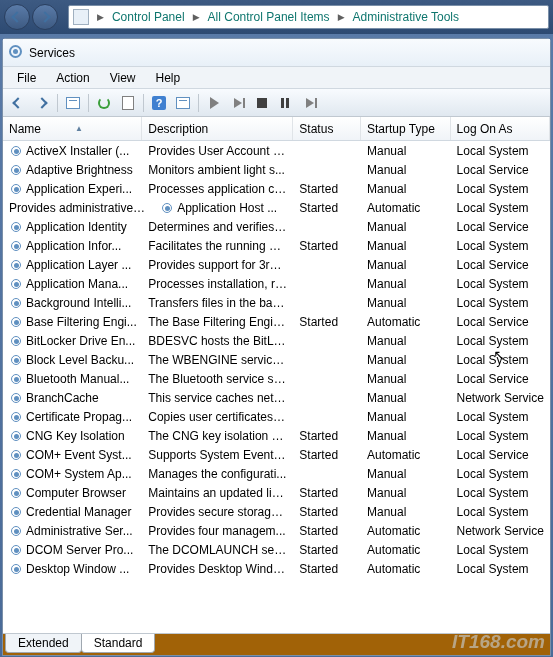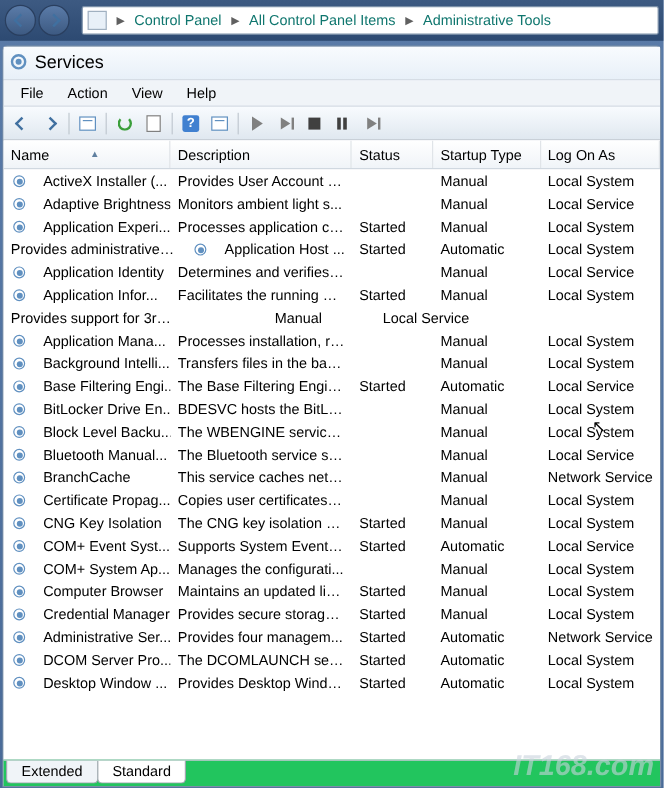--- a/index.html
+++ b/index.html
@@ -10,21 +10,21 @@
 .breadcrumb { flex: 1; height: 24px; background: #fff; border: 1px solid #7a8fa8; margin-left: 8px; display: flex; align-items: center; padding: 0 4px; border-radius: 2px; }
 .bc-icon { width: 16px; height: 16px; background: #e8f0f8; border: 1px solid #a0b0c0; margin-right: 4px; }
 .bc-sep { color: #606060; margin: 0 4px; font-size: 9px; }
 .bc-item { color: #0f766e; padding: 2px 4px; cursor: pointer; }
 
 .window { margin: 4px 2px 0 2px; background: #f0f4f8; border: 1px solid #7a8fa8; border-radius: 4px 4px 0 0; height: 618px; display: flex; flex-direction: column; }
 .title-bar { height: 28px; display: flex; align-items: center; padding: 0 6px; background: linear-gradient(to bottom, #f8fbfe, #e8f0f8); border-bottom: 1px solid #d0d8e0; }
 .title-icon { width: 16px; height: 16px; margin-right: 4px; }
 .gear { display: inline-block; width: 13px; height: 13px; border: 2px solid #6090c0; border-radius: 50%; position: relative; }
 .gear::after { content: ''; position: absolute; width: 5px; height: 5px; background: #6090c0; border-radius: 50%; top: 2px; left: 2px; }
-.title-text { font-size: 15px; }
+.title-text { font-size: 12px; }
 
 .menu-bar { height: 22px; display: flex; align-items: center; padding: 0 4px; background: #f0f4f8; border-bottom: 1px solid #d0d8e0; }
 .menu-item { padding: 2px 10px; cursor: pointer; }
 
 .toolbar { height: 28px; display: flex; align-items: center; padding: 0 4px; background: linear-gradient(to bottom, #f8fbfe, #e0e8f0); border-bottom: 1px solid #c0c8d0; gap: 2px; }
 .tb-btn { width: 22px; height: 22px; display: flex; align-items: center; justify-content: center; cursor: pointer; border: 1px solid transparent; border-radius: 2px; }
 .tb-sep { width: 1px; height: 18px; background: #c0c8d0; margin: 0 2px; }
 .arrow-l { border: solid #4070a0; border-width: 0 2px 2px 0; padding: 3px; transform: rotate(135deg); }
 .arrow-r { border: solid #4070a0; border-width: 0 2px 2px 0; padding: 3px; transform: rotate(-45deg); }
 .icon-box { width: 14px; height: 12px; border: 1px solid #6090c0; background: #fff; position: relative; }
@@ -45,29 +45,29 @@
 .col-name { width: 140px; gap: 28px; }
 .col-desc { width: 152px; }
 .col-status { width: 68px; }
 .col-startup { width: 90px; }
 .col-logon { width: 100px; }
 .sort-arrow { margin-left: 6px; font-size: 8px; color: #6080a0; }
 
 .list-body { flex: 1; overflow-y: auto; }
 .row { display: flex; height: 19px; align-items: center; cursor: pointer; }
 .cell { padding: 1px 6px; white-space: nowrap; overflow: hidden; text-overflow: ellipsis; }
-.cell.col-name { display: flex; align-items: center; gap: 13px; }
+.cell.col-name { display: flex; align-items: center; gap: 3px; }
 .svc-icon { width: 14px; height: 14px; flex-shrink: 0; display: inline-flex; align-items: center; justify-content: center; }
 
-.tabs { height: 22px; display: flex; align-items: flex-start; background: #22c55e; border-top: 1px solid #c0c8d0; padding-left: 2px; }
+.tabs { height: 22px; display: flex; align-items: flex-start; background: #a16207; border-top: 1px solid #c0c8d0; padding-left: 2px; }
 .tab { padding: 2px 12px; border: 1px solid #a0a8b0; border-top: none; background: #fff; border-radius: 0 0 4px 4px; margin-right: -1px; cursor: pointer; position: relative; }
 .tab.active { background: #fff; z-index: 2; }
 .tab:not(.active) { background: #f0f4f8; }
 
-.watermark { position: absolute; bottom: 4px; right: 8px; font-size: 24px; font-weight: bold; font-style: italic; color: rgba(200,210,220,0.6); font-family: Arial; pointer-events: none; }
+.watermark { position: absolute; bottom: 4px; right: 8px; font-size: 19px; font-weight: bold; font-style: italic; color: rgba(200,210,220,0.6); font-family: Arial; pointer-events: none; }
 .cursor-ptr { position: absolute; right: 48px; top: 347px; font-size: 14px; color: #000; pointer-events: none; }
 </style>
 </head>
 <body>
 
 <div class="nav-bar">
   <div class="nav-btn">
       <span class="arrow-l"></span>
     </div>
   <div class="nav-btn">
@@ -221,20 +221,26 @@
               <span class="gear" style="width:10px;height:10px;border-width:1.5px"></span>
             </span>
             <span>Application Infor...</span>
           </div>
           <div class="cell col-desc">Facilitates the running of...</div>
           <div class="cell col-status">Started</div>
           <div class="cell col-startup">Manual</div>
           <div class="cell col-logon">Local System</div>
         </div>
         <div class="row">
+          <div class="cell col-name">
+            <span class="svc-icon">
+              <span class="gear" style="width:10px;height:10px;border-width:1.5px"></span>
+            </span>
+            <span>Application Layer ...</span>
+          </div>
           <div class="cell col-desc">Provides support for 3rd ...</div>
           <div class="cell col-status"></div>
           <div class="cell col-startup">Manual</div>
           <div class="cell col-logon">Local Service</div>
         </div>
         <div class="row">
           <div class="cell col-name">
             <span class="svc-icon">
               <span class="gear" style="width:10px;height:10px;border-width:1.5px"></span>
             </span>

